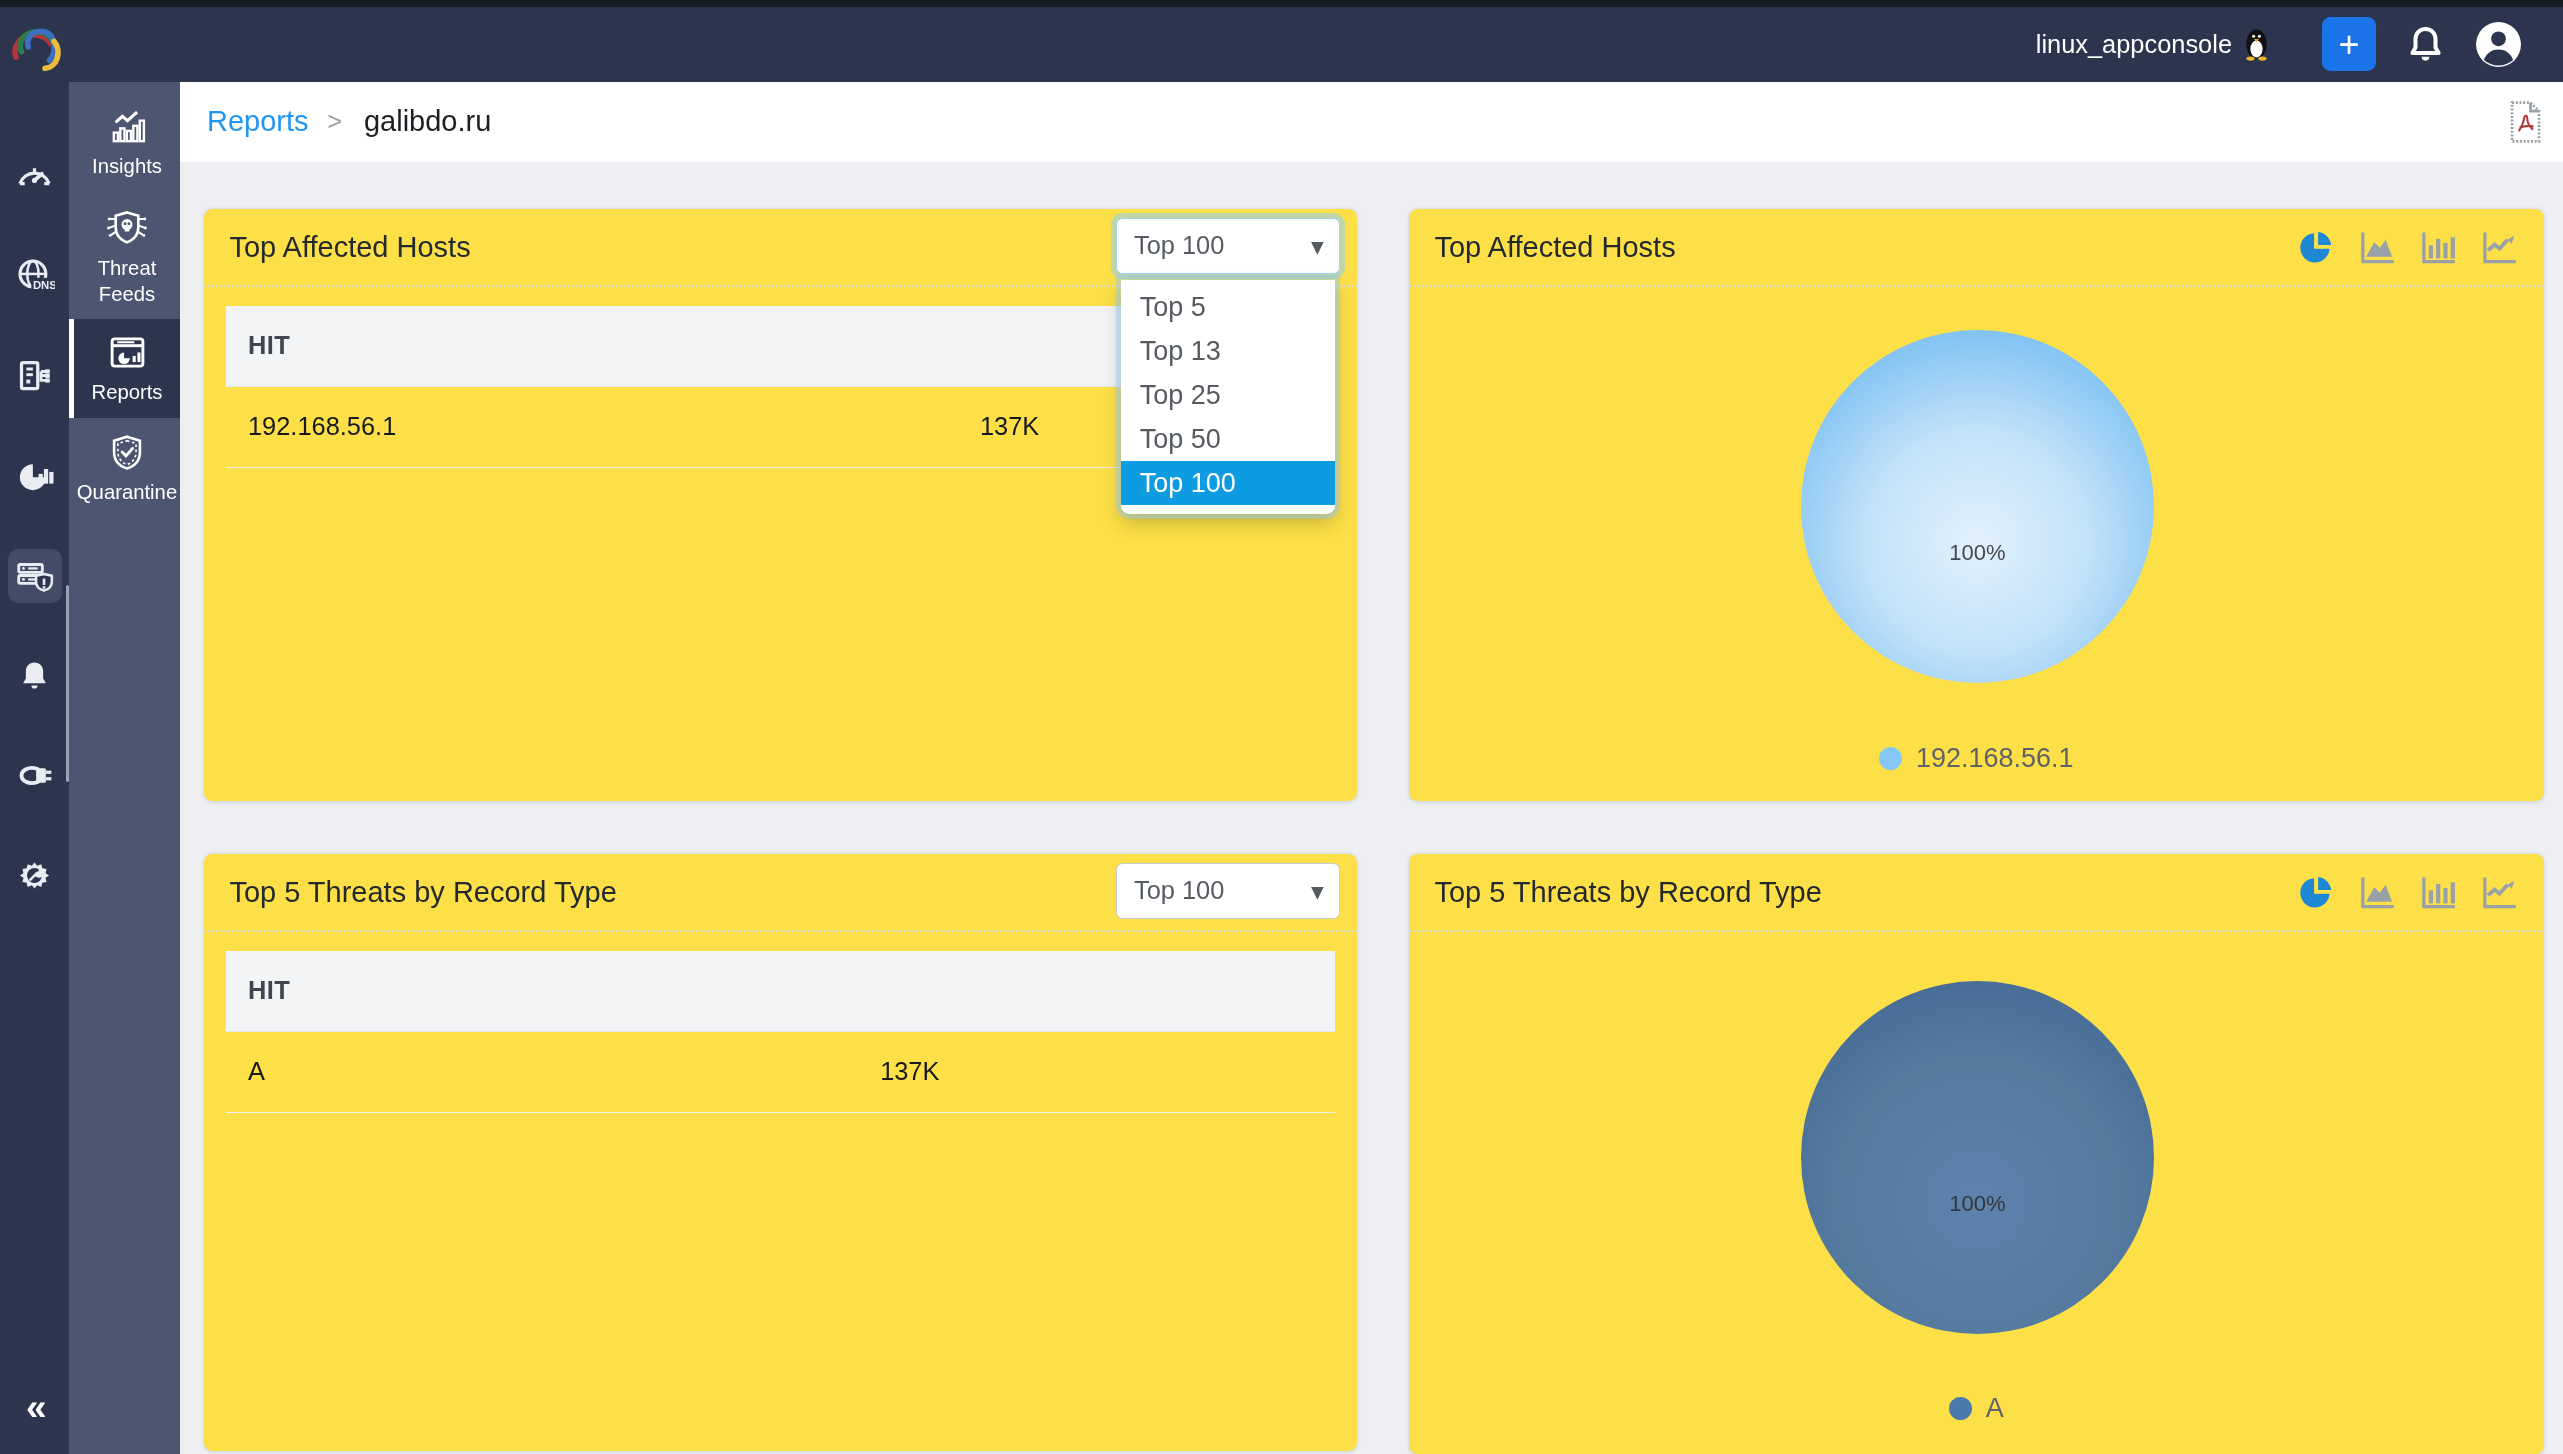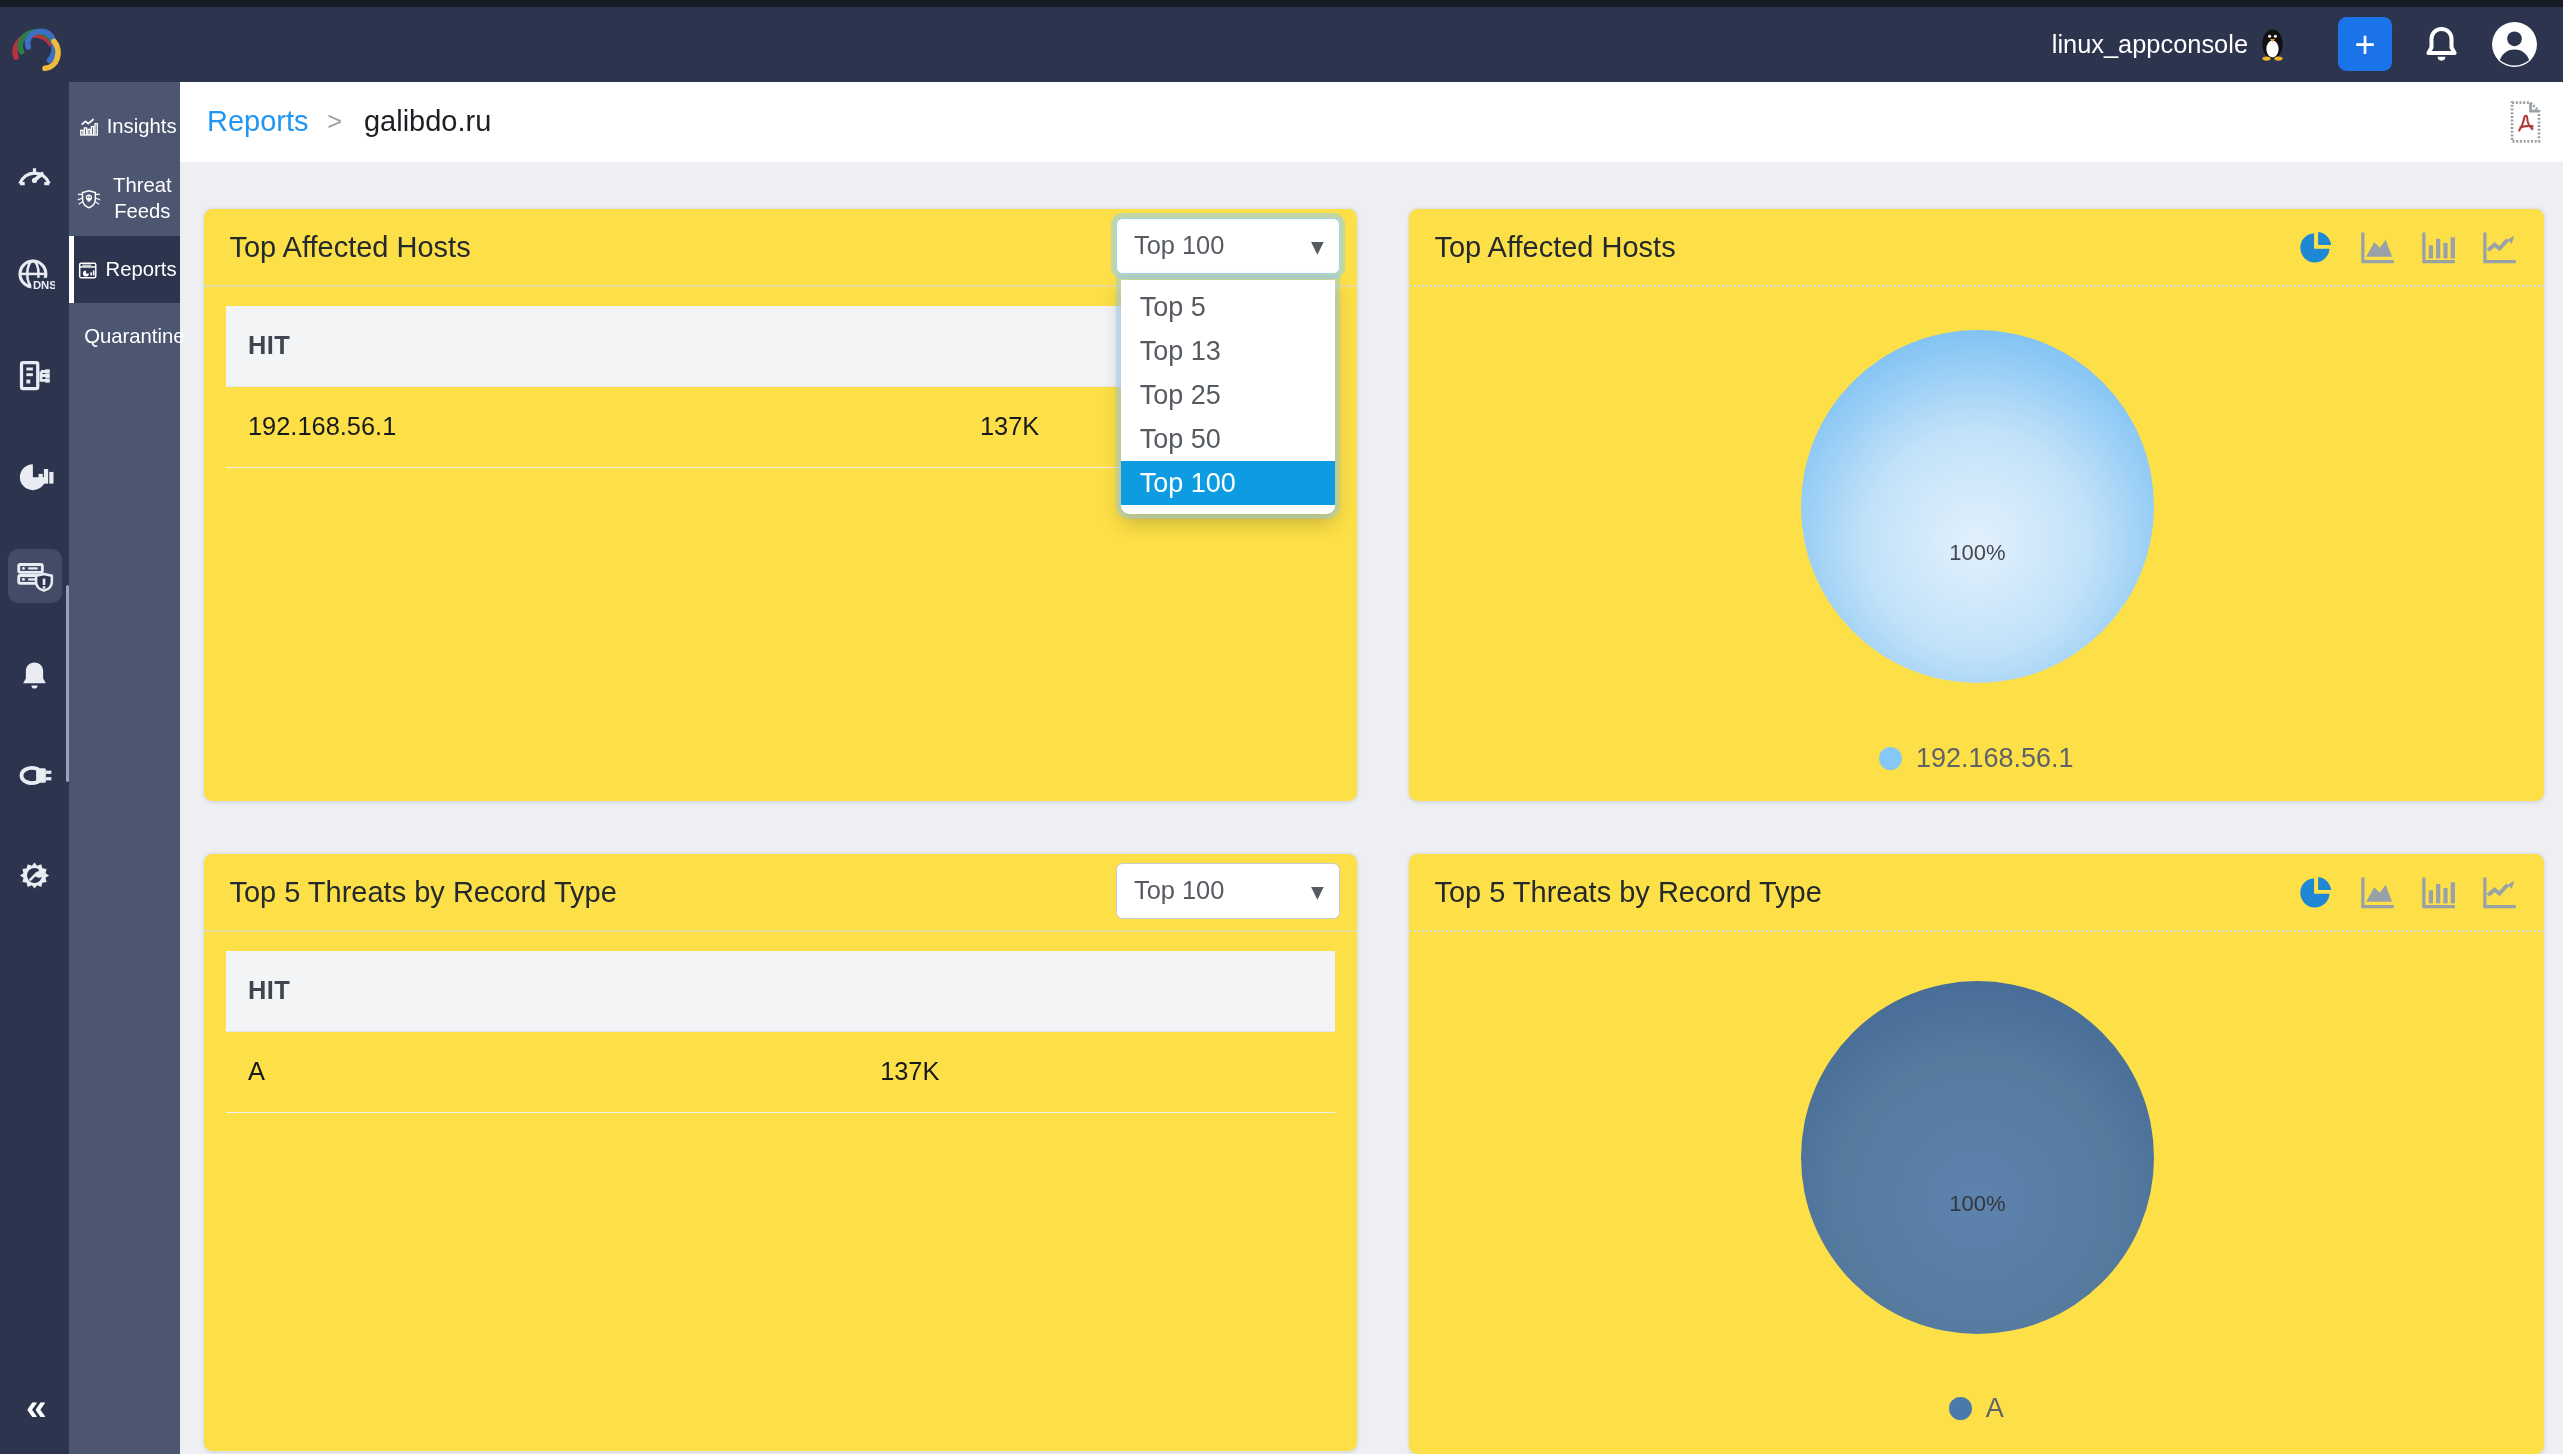--- a/index.html
+++ b/index.html
@@ -3,41 +3,41 @@
 <meta charset="utf-8">
 <style>
   * { margin:0; padding:0; box-sizing:border-box; }
   html,body { width:2563px; height:1454px; overflow:hidden; }
   body { font-family:"Liberation Sans", sans-serif; background:#edeff2; position:relative; }
   #app { position:absolute; inset:0; }
 
   
   .topstrip { position:absolute; left:0; top:0; width:2563px; height:6.8px; background:#171b26; z-index:30; }
   .topbar { position:absolute; left:0; top:6.8px; width:2563px; height:75px; background:#2d344e; z-index:20;
-            display:flex; align-items:center; justify-content:flex-end; padding-right:24px; gap:30.5px; }
+            display:flex; align-items:center; justify-content:flex-end; padding-right:40px; gap:30.5px; }
   .account { color:#fff; font-size:25.4px; display:flex; align-items:center; gap:10.2px; }
   .btn-add { width:54px; height:54px; border:none; border-radius:8.5px; background:#1a73e8; color:#fff;
              font-size:36px; line-height:51px; cursor:pointer; margin-left:20.3px; }
   .icon-btn { background:none; border:none; cursor:pointer; display:flex; align-items:center; }
 
   
   .sidebar { position:absolute; left:0; top:6.8px; width:69px; height:1448px; background:#2d344e; z-index:25;
              display:flex; flex-direction:column; align-items:center;gap:21px; }
   .logo { margin-top:12px; width:54px; height:56px; }
   .side-icons { margin-top:53px; display:flex; flex-direction:column; align-items:center; gap:46px; }
   .side-icon { width:54px; height:54px; display:flex; align-items:center; justify-content:center;
                border:none; background:none; cursor:pointer; border-radius:10.2px; }
   .side-icon.active { background:#434b66; }
   .side-scroll { position:absolute; right:0; top:578px; width:3.4px; height:197px; background:#9aa2b5; border-radius:1.7px; }
   .collapse { position:absolute; bottom:25.4px; left:0; width:69px; text-align:center; color:#fff;
               font-size:37px; font-weight:bold; letter-spacing:-3.4px; background:none; border:none; cursor:pointer; }
 
   
   .subsidebar { position:absolute; left:69px; top:81px; width:111px; height:1373px; background:#4c5670; z-index:15; padding-top:12px; }
-  .sub-item { width:111px; padding:13.6px 3.4px 12px 3.4px; display:flex; flex-direction:row; align-items:center;
+  .sub-item { width:111px; padding:13.6px 3.4px 12px 3.4px; display:flex; flex-direction:column; align-items:center;
               gap:6.8px; color:#fff; cursor:pointer; border-left:5.1px solid transparent; }
   .sub-item .lbl { font-size:20.3px; text-align:center; line-height:1.25; }
   .sub-item.active { background:#2d344e; border-left:5.1px solid #fff; }
 
   
   .pagehead { position:absolute; left:180px; top:81px; width:2383px; height:81px; background:#fff;
               display:flex; align-items:center; padding:0 18.6px 0 27px; }
   .crumb-link { color:#2196f3; font-size:29px; cursor:pointer; }
   .crumb-sep { color:#9aa0a6; font-size:25.4px; margin:0 22px 0 18.6px; }
   .crumb-page { color:#1b1e22; font-size:29px; }

